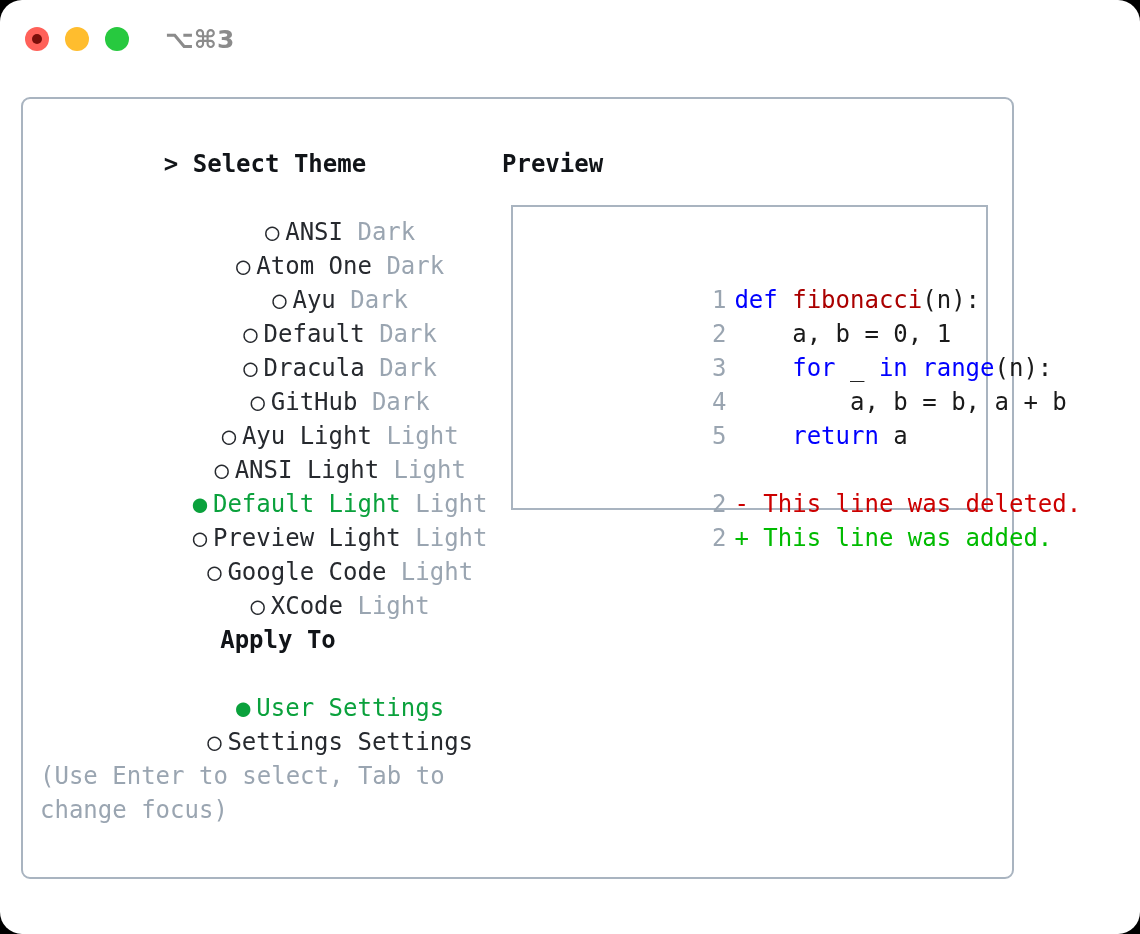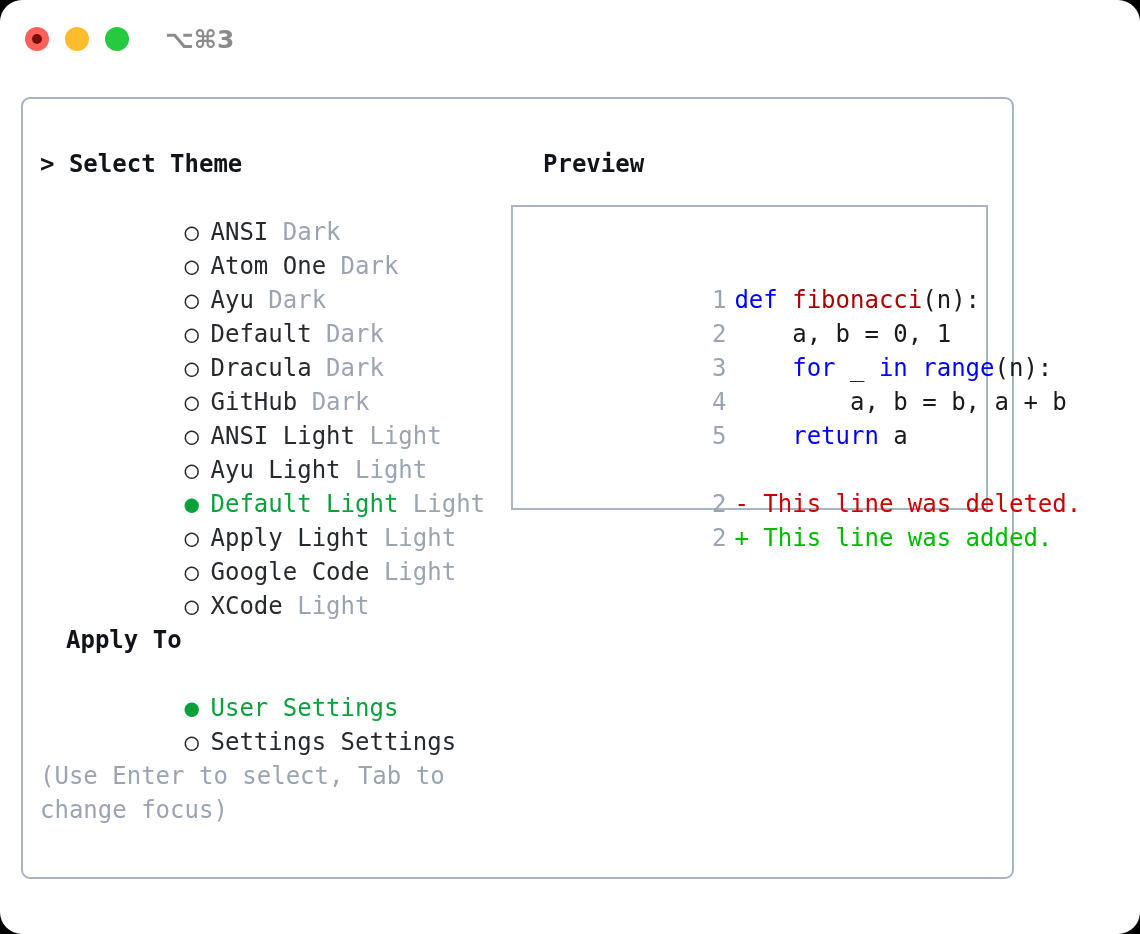--- a/index.html
+++ b/index.html
@@ -76,20 +76,21 @@
     position: absolute;
     left: 17px; top: 48px;
     width: 450px;
   }
   .line {
     height: 34px;
     line-height: 34px;
     white-space: pre;
     font-size: 24px;
     color: #26292e;
+    text-align: center;
   }
   .heading {
     font-weight: bold;
     color: #111418;
     font-size: 24px;
   }
   .bullet {
     display: inline-block;
     width: 26px;
     color: #26292e;
@@ -115,21 +116,20 @@
     position: absolute;
     left: 479px; top: 48px;
     width: 490px;
   }
   .preview-title {
     font-weight: bold;
     font-size: 24px;
     color: #111418;
     line-height: 34px;
     white-space: pre;
-    margin-left: 41px;
   }
   .preview-box {
     position: absolute;
     left: 488px; top: 106px;
     width: 477px; height: 305px;
     border: 2px solid #a9b4c0;
     background: #ffffff;
     padding-left: 24px;
   }
   .code {
@@ -192,33 +192,33 @@
 
         <div class="line item">
           <span class="bullet">○</span><span class="item-label">Dracula</span><span class="tag"> <span>Dark</span></span>
         </div>
 
         <div class="line item">
           <span class="bullet">○</span><span class="item-label">GitHub</span><span class="tag"> <span>Dark</span></span>
         </div>
 
         <div class="line item">
+          <span class="bullet">○</span><span class="item-label">Ayu Light</span><span class="tag"> <span>Light</span></span>
+        </div>
+
+        <div class="line item">
           <span class="bullet">○</span><span class="item-label">ANSI Light</span><span class="tag"> <span>Light</span></span>
-        </div>
-
-        <div class="line item">
-          <span class="bullet">○</span><span class="item-label">Ayu Light</span><span class="tag"> <span>Light</span></span>
         </div>
 
         <div class="line item selected">
           <span class="bullet sel">●</span><span class="item-label">Default Light</span><span class="tag"> <span>Light</span></span>
         </div>
 
         <div class="line item">
-          <span class="bullet">○</span><span class="item-label">Apply Light</span><span class="tag"> <span>Light</span></span>
+          <span class="bullet">○</span><span class="item-label">Preview Light</span><span class="tag"> <span>Light</span></span>
         </div>
 
         <div class="line item">
           <span class="bullet">○</span><span class="item-label">Google Code</span><span class="tag"> <span>Light</span></span>
         </div>
 
         <div class="line item">
           <span class="bullet">○</span><span class="item-label">XCode</span><span class="tag"> <span>Light</span></span>
         </div>
 

